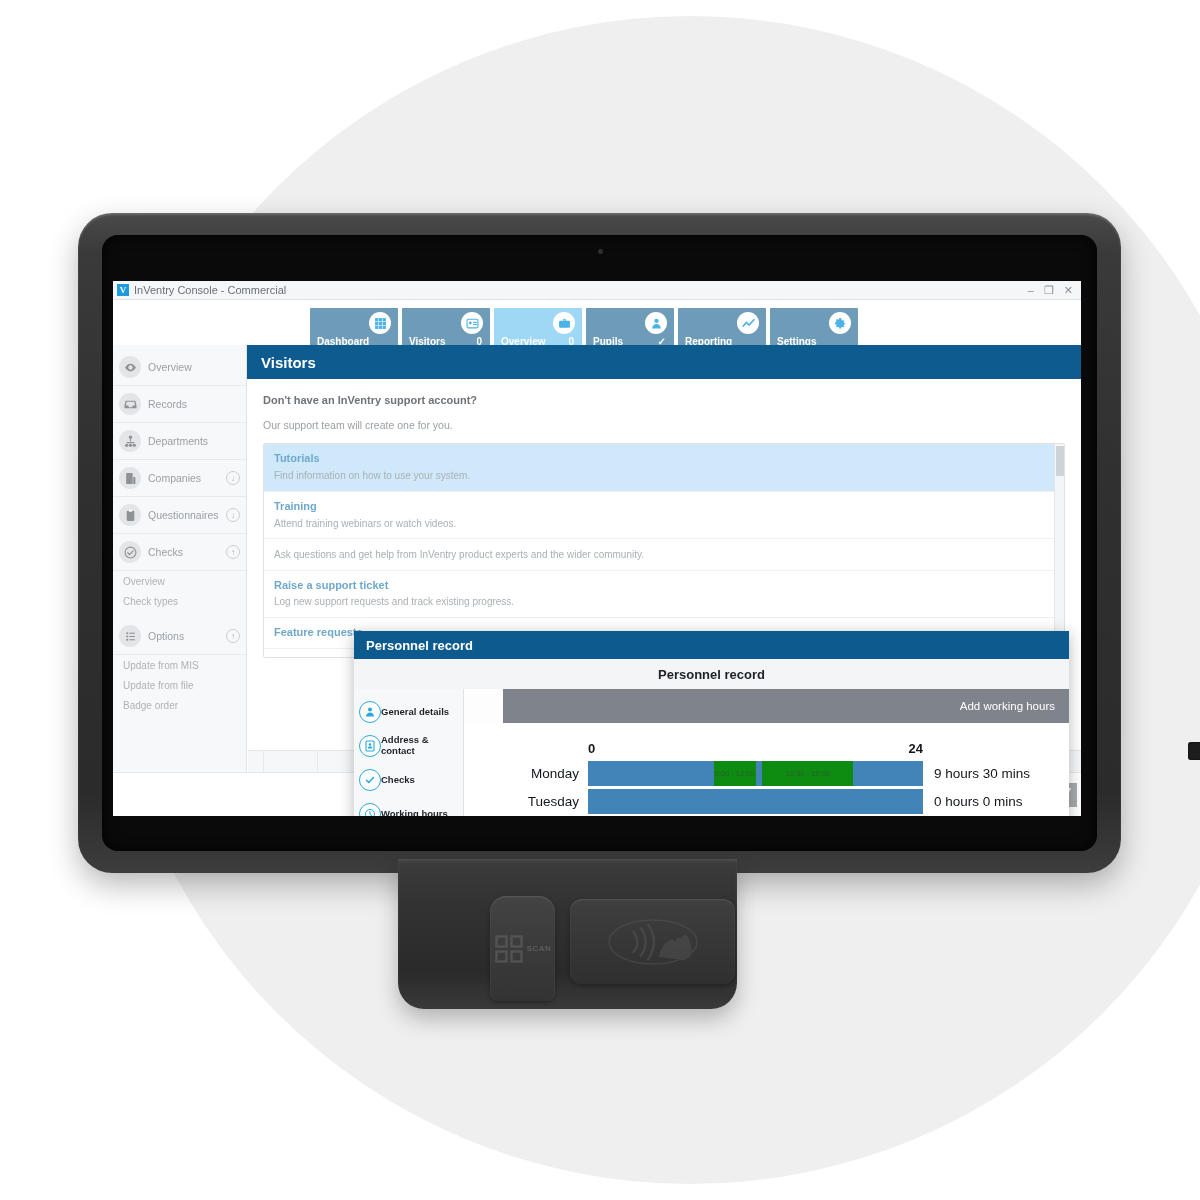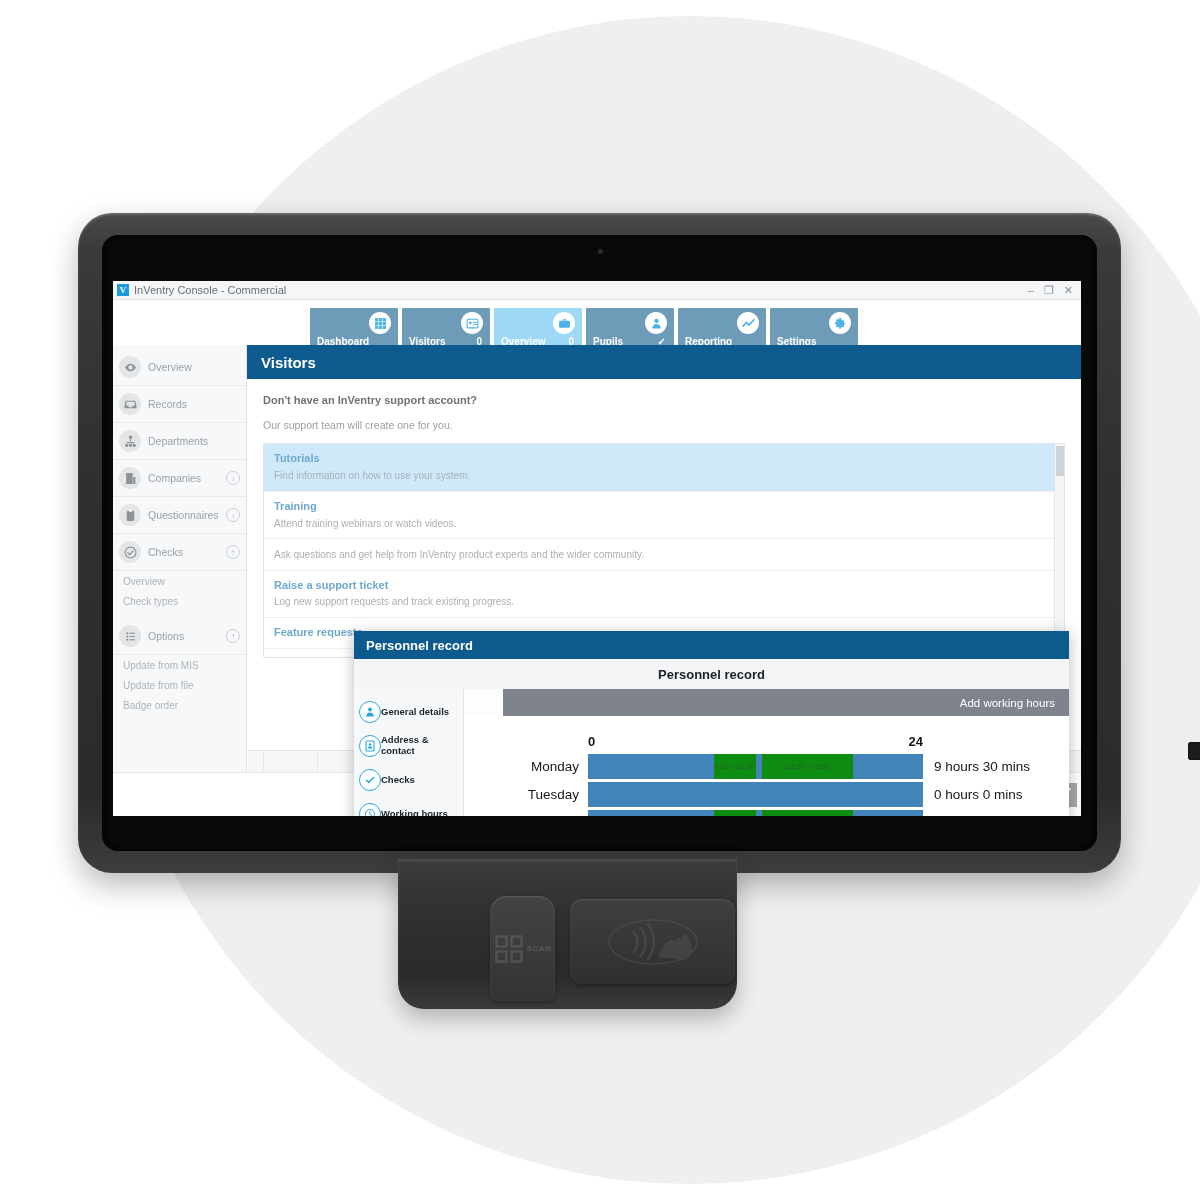--- a/index.html
+++ b/index.html
@@ -207,21 +207,21 @@
   }
   .dlg-tab-ico{
     width:22px; height:22px; border-radius:50%; border:1.7px solid #29a8e0;
     display:flex; align-items:center; justify-content:center; flex:none; background:#fff;
   }
   .dlg-tab-ico svg{ width:12px; height:12px; fill:#29a8e0; }
   .dlg-tab-label{ font-size:9.5px; color:#1d2328; line-height:1.15; font-weight:bold; }
 
   #dlg-content{ flex:1; display:flex; flex-direction:column; min-width:0; }
   #content-header{
-    height:27px; background:#7e838c; display:flex; align-items:center;
+    height:34px; background:#7e838c; display:flex; align-items:center;
     justify-content:flex-end; padding-right:14px;margin-left:39px;
   }
   #add-hours{ color:#ffffff; font-size:11.5px; }
   #chart-wrap{ flex:1; background:#fff; padding:18px 14px 6px 14px; overflow:hidden; }
 
   
   #scale-row{ display:flex; font-size:13px; font-weight:bold; color:#14181c; margin-bottom:3px; }
   #scale-label-pad{ width:110px; flex:none; }
   #scale-track{ flex:1; position:relative; height:17px; }
   #scale-min{ position:absolute; left:0; top:0; }

